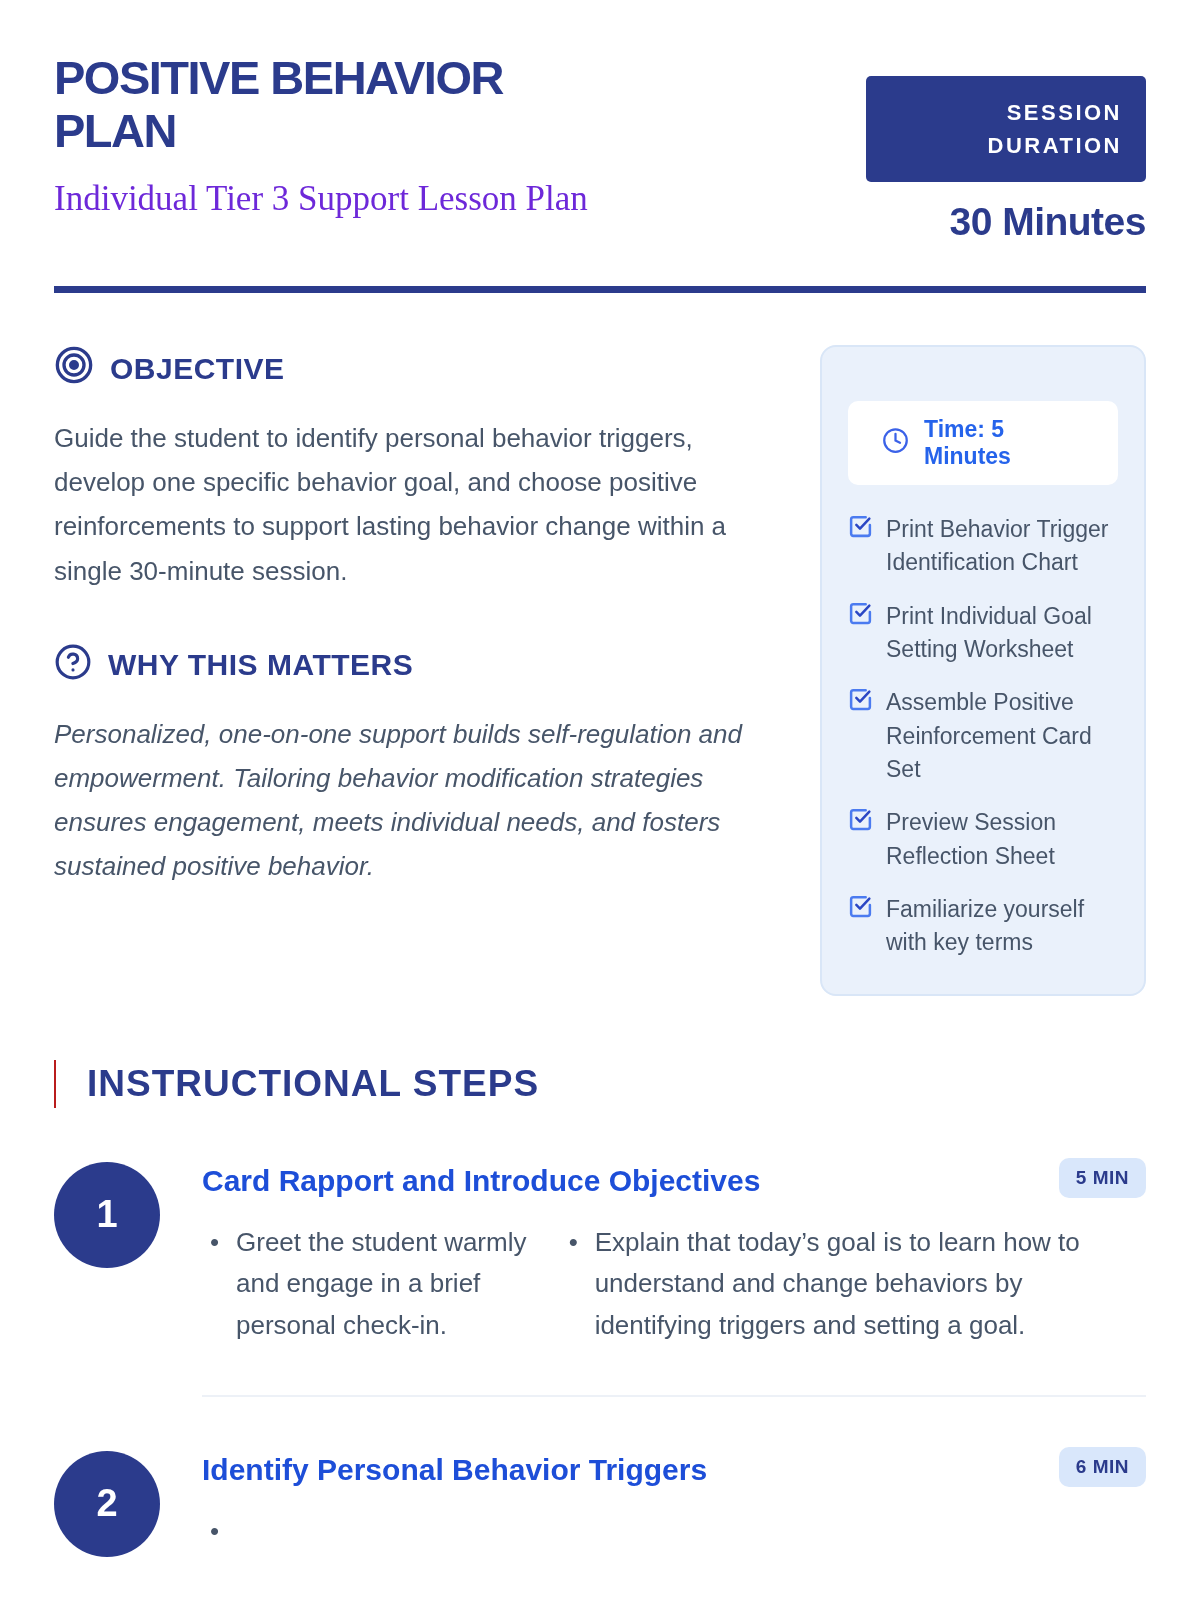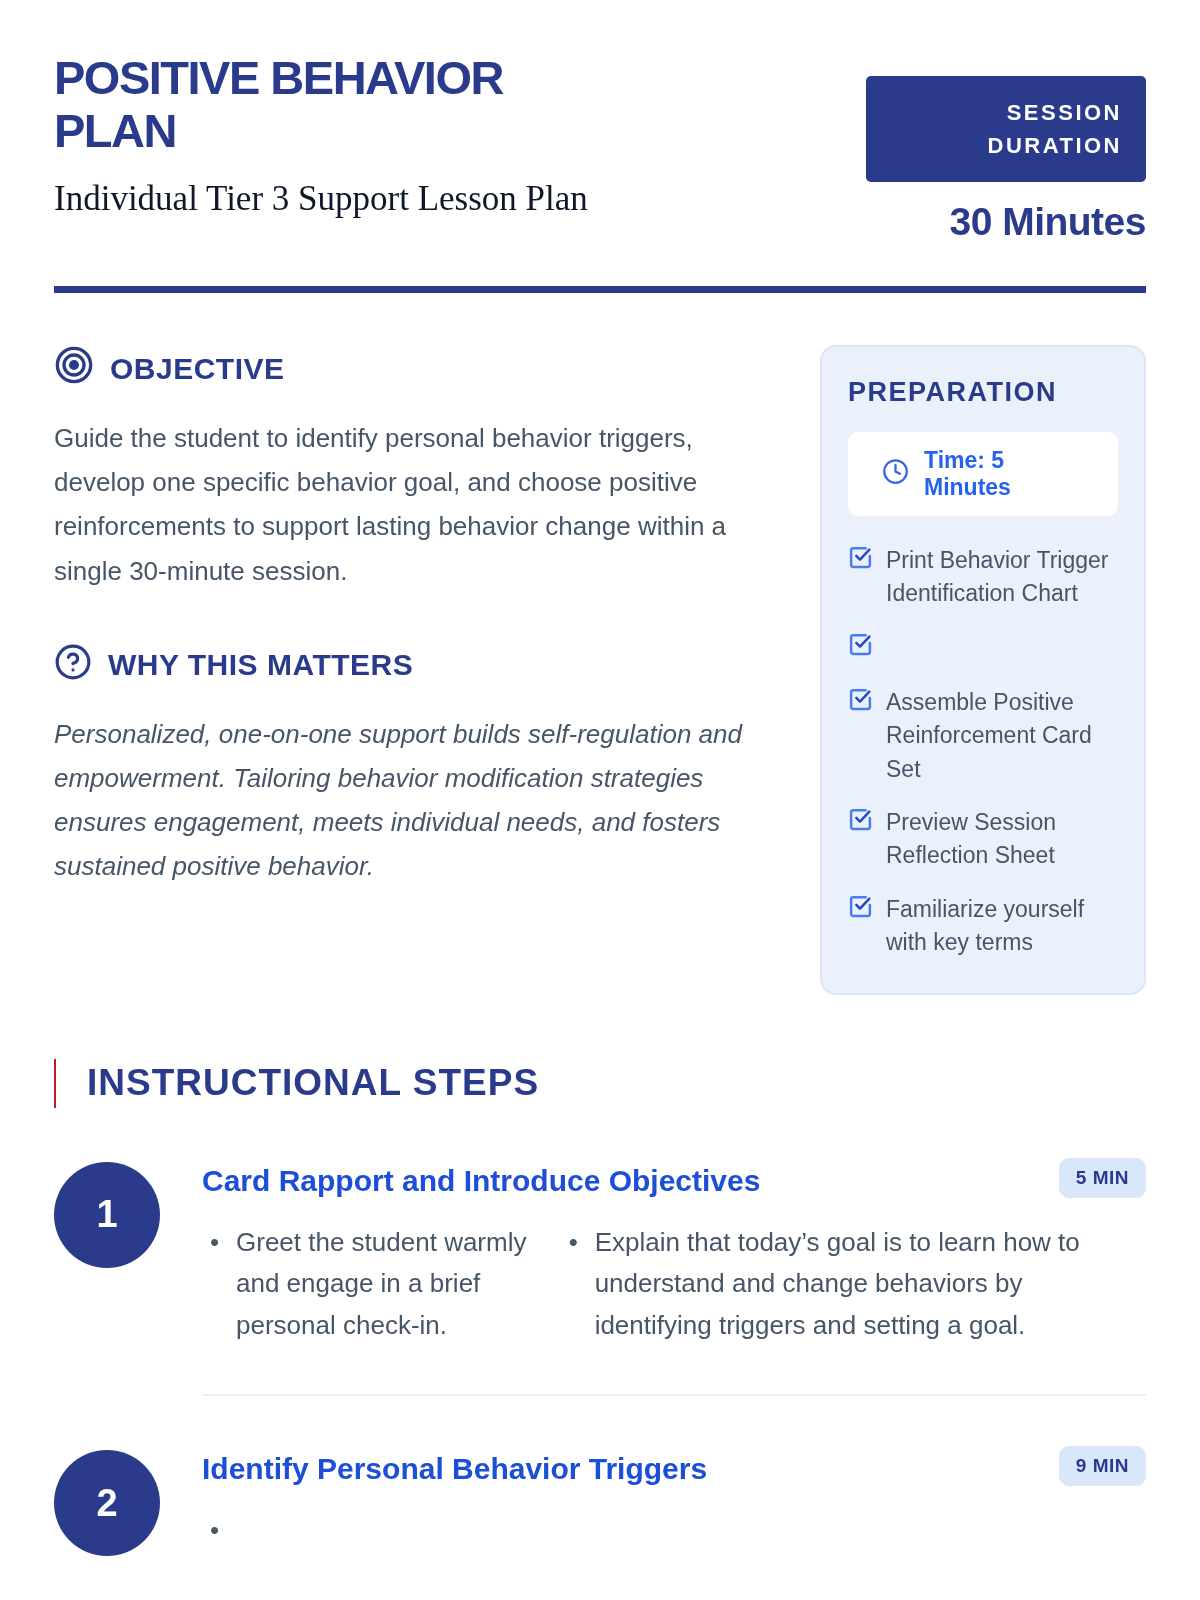--- a/index.html
+++ b/index.html
@@ -12,21 +12,21 @@
 
   
   .header { display:flex; justify-content:space-between; align-items:flex-start; }
   .title {
     font-size:47px; font-weight:900; color:#2b3b8c; line-height:1.12;
     letter-spacing:-1.5px; max-width:680px;
   }
   .title span { display:block; }
   .subtitle {
     font-family:"Liberation Serif", serif;
-    font-size:35px; color:#0f172a; margin-top:22px;
+    font-size:35px; color:#6d28d9; margin-top:22px;
   }
   .header-right { margin-top:24px; display:flex; flex-direction:column; align-items:flex-end; }
   .session-box {
     background:#2b3b8c; color:#ffffff; border-radius:5px;
     width:280px; box-sizing:border-box; padding:20px 24px;
     text-align:right; font-weight:700; font-size:22px;
     letter-spacing:2.5px; line-height:1.5;
   }
   .session-box span { display:block; }
   .duration-value {
@@ -141,21 +141,20 @@
               <line x1="12" y1="17" x2="12.01" y2="17"></line>
             </svg>
           </span>
           <span>WHY THIS MATTERS</span>
         </div>
         <p class="para italic">Personalized, one-on-one support builds self-regulation and empowerment. Tailoring behavior modification strategies ensures engagement, meets individual needs, and fosters sustained positive behavior.</p>
       </div>
     </div>
 
     <div class="prep-card">
-      <div class="prep-heading">PREPARATION</div>
       <div class="time-pill">
         <span class="icon">
           <svg width="27" height="27" viewBox="0 0 24 24" fill="none" stroke="#3b62e8" stroke-width="2" stroke-linecap="round">
             <circle cx="12" cy="12" r="10"></circle>
             <polyline points="12 6 12 12 16 14"></polyline>
           </svg>
         </span>
         <span>Time: 5 Minutes</span>
       </div>
       <div class="checklist">
@@ -164,20 +163,21 @@
                 <path d="M21 10.5V19a2 2 0 0 1-2 2H5a2 2 0 0 1-2-2V5a2 2 0 0 1 2-2h12" stroke="#4b7bf0" stroke-width="2.4"></path>
                 <polyline points="8 10.5 11.5 14 20.5 4.5" stroke="#2b47c4" stroke-width="2.4"></polyline>
               </svg></span>
             <span>Print Behavior Trigger Identification Chart</span>
           </div>
           <div class="check-item">
             <span class="icon"><svg width="25" height="25" viewBox="0 0 24 24" fill="none" stroke-linecap="round" stroke-linejoin="round">
                 <path d="M21 10.5V19a2 2 0 0 1-2 2H5a2 2 0 0 1-2-2V5a2 2 0 0 1 2-2h12" stroke="#4b7bf0" stroke-width="2.4"></path>
                 <polyline points="8 10.5 11.5 14 20.5 4.5" stroke="#2b47c4" stroke-width="2.4"></polyline>
               </svg></span>
+            <span>Print Individual Goal Setting Worksheet</span>
           </div>
           <div class="check-item">
             <span class="icon"><svg width="25" height="25" viewBox="0 0 24 24" fill="none" stroke-linecap="round" stroke-linejoin="round">
                 <path d="M21 10.5V19a2 2 0 0 1-2 2H5a2 2 0 0 1-2-2V5a2 2 0 0 1 2-2h12" stroke="#4b7bf0" stroke-width="2.4"></path>
                 <polyline points="8 10.5 11.5 14 20.5 4.5" stroke="#2b47c4" stroke-width="2.4"></polyline>
               </svg></span>
             <span>Assemble Positive Reinforcement Card Set</span>
           </div>
           <div class="check-item">
             <span class="icon"><svg width="25" height="25" viewBox="0 0 24 24" fill="none" stroke-linecap="round" stroke-linejoin="round">
@@ -212,21 +212,21 @@
               <li><span>Explain that today’s goal is to learn how to understand and change behaviors by identifying triggers and setting a goal.</span></li>
             </ul>
           </div>
         </div>
         <div class="step-divider"></div>
         <div class="step">
           <div class="step-circle">2</div>
           <div class="step-body">
             <div class="step-head">
               <div class="step-title">Identify Personal Behavior Triggers</div>
-              <div class="step-badge">9 MIN</div>
+              <div class="step-badge">6 MIN</div>
             </div>
             <ul class="step-bullets">
               <li></li>
             </ul>
           </div>
         </div>
       </div>
   </div>
 
 </div>

